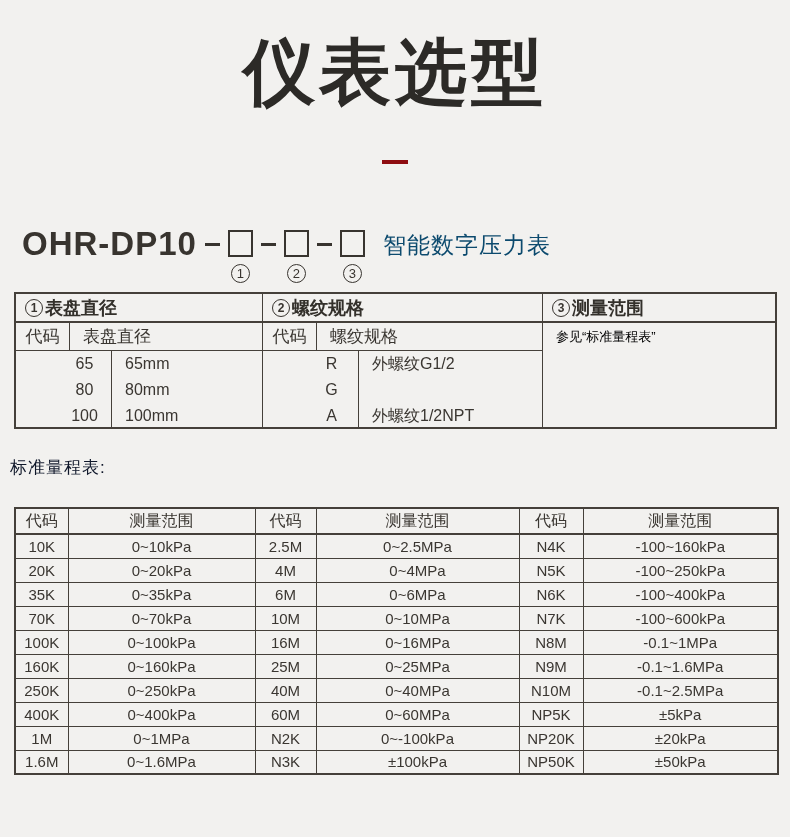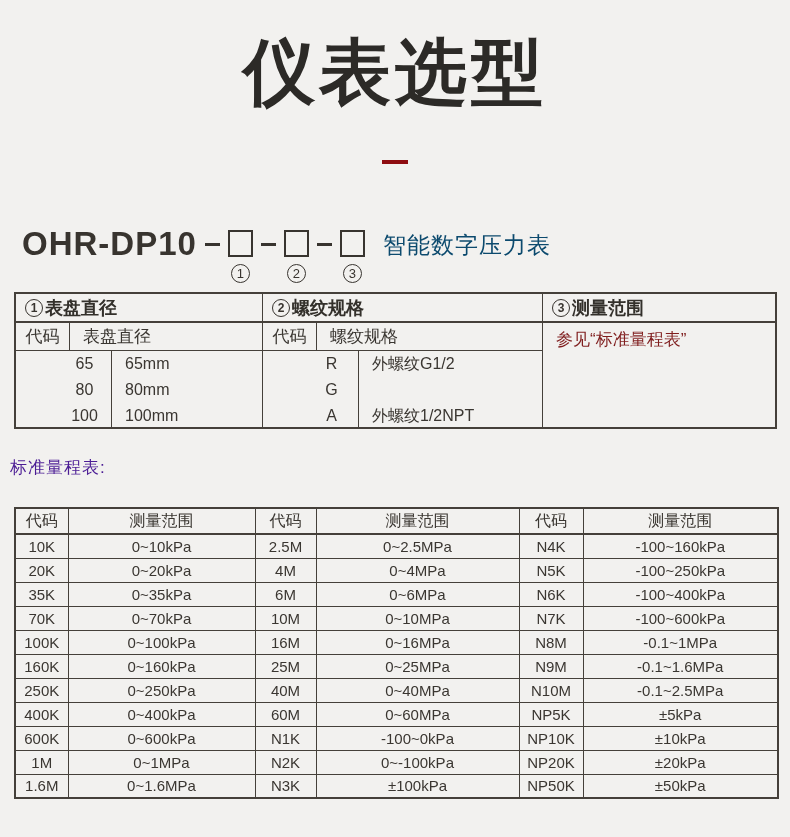--- a/index.html
+++ b/index.html
@@ -63,25 +63,25 @@
     display:flex; align-items:center; font-size:17px;
   }
   .sel-body { flex:1; display:flex; flex-direction:column; }
   .sel-row { height:26px; display:flex; align-items:center; font-size:16px;padding-left:42px; }
   .sel-code {
     width:54px; flex:none; align-self:stretch; display:flex; align-items:center; justify-content:center;
     border-right:1px solid #45403a;
   }
   .sel-val { flex:1; padding-left:13px; }
   .sel-note {
-    flex:1; padding:5px 0 16px 13px; font-size:17px; color:#7f1d1d;
+    flex:1; padding:5px 0 16px 13px; font-size:13px; color:#000000;
   }
   
   .range-caption {
-    margin:27px 16px 0 10px; font-size:17px; color:#4c1d95; letter-spacing:1px;
+    margin:27px 16px 0 10px; font-size:17px; color:#0f172a; letter-spacing:1px;
   }
   
   .range-table-wrap { margin:28px 13px 0 14px; }
   table.range {
     width:763px; border-collapse:collapse; table-layout:fixed;
     border:2px solid #45403a; background:transparent;
   }
   table.range th, table.range td {
     border:1px solid #45403a; text-align:center; vertical-align:middle;
     font-size:15px; color:#3a3631; font-weight:400;
@@ -260,28 +260,20 @@
           </tr>
           <tr>
             <td>400K</td>
             <td>0~400kPa</td>
             <td>60M</td>
             <td>0~60MPa</td>
             <td>NP5K</td>
             <td>±5kPa</td>
           </tr>
           <tr>
-            <td>600K</td>
-            <td>0~600kPa</td>
-            <td>N1K</td>
-            <td>-100~0kPa</td>
-            <td>NP10K</td>
-            <td>±10kPa</td>
-          </tr>
-          <tr>
             <td>1M</td>
             <td>0~1MPa</td>
             <td>N2K</td>
             <td>0~-100kPa</td>
             <td>NP20K</td>
             <td>±20kPa</td>
           </tr>
           <tr>
             <td>1.6M</td>
             <td>0~1.6MPa</td>

